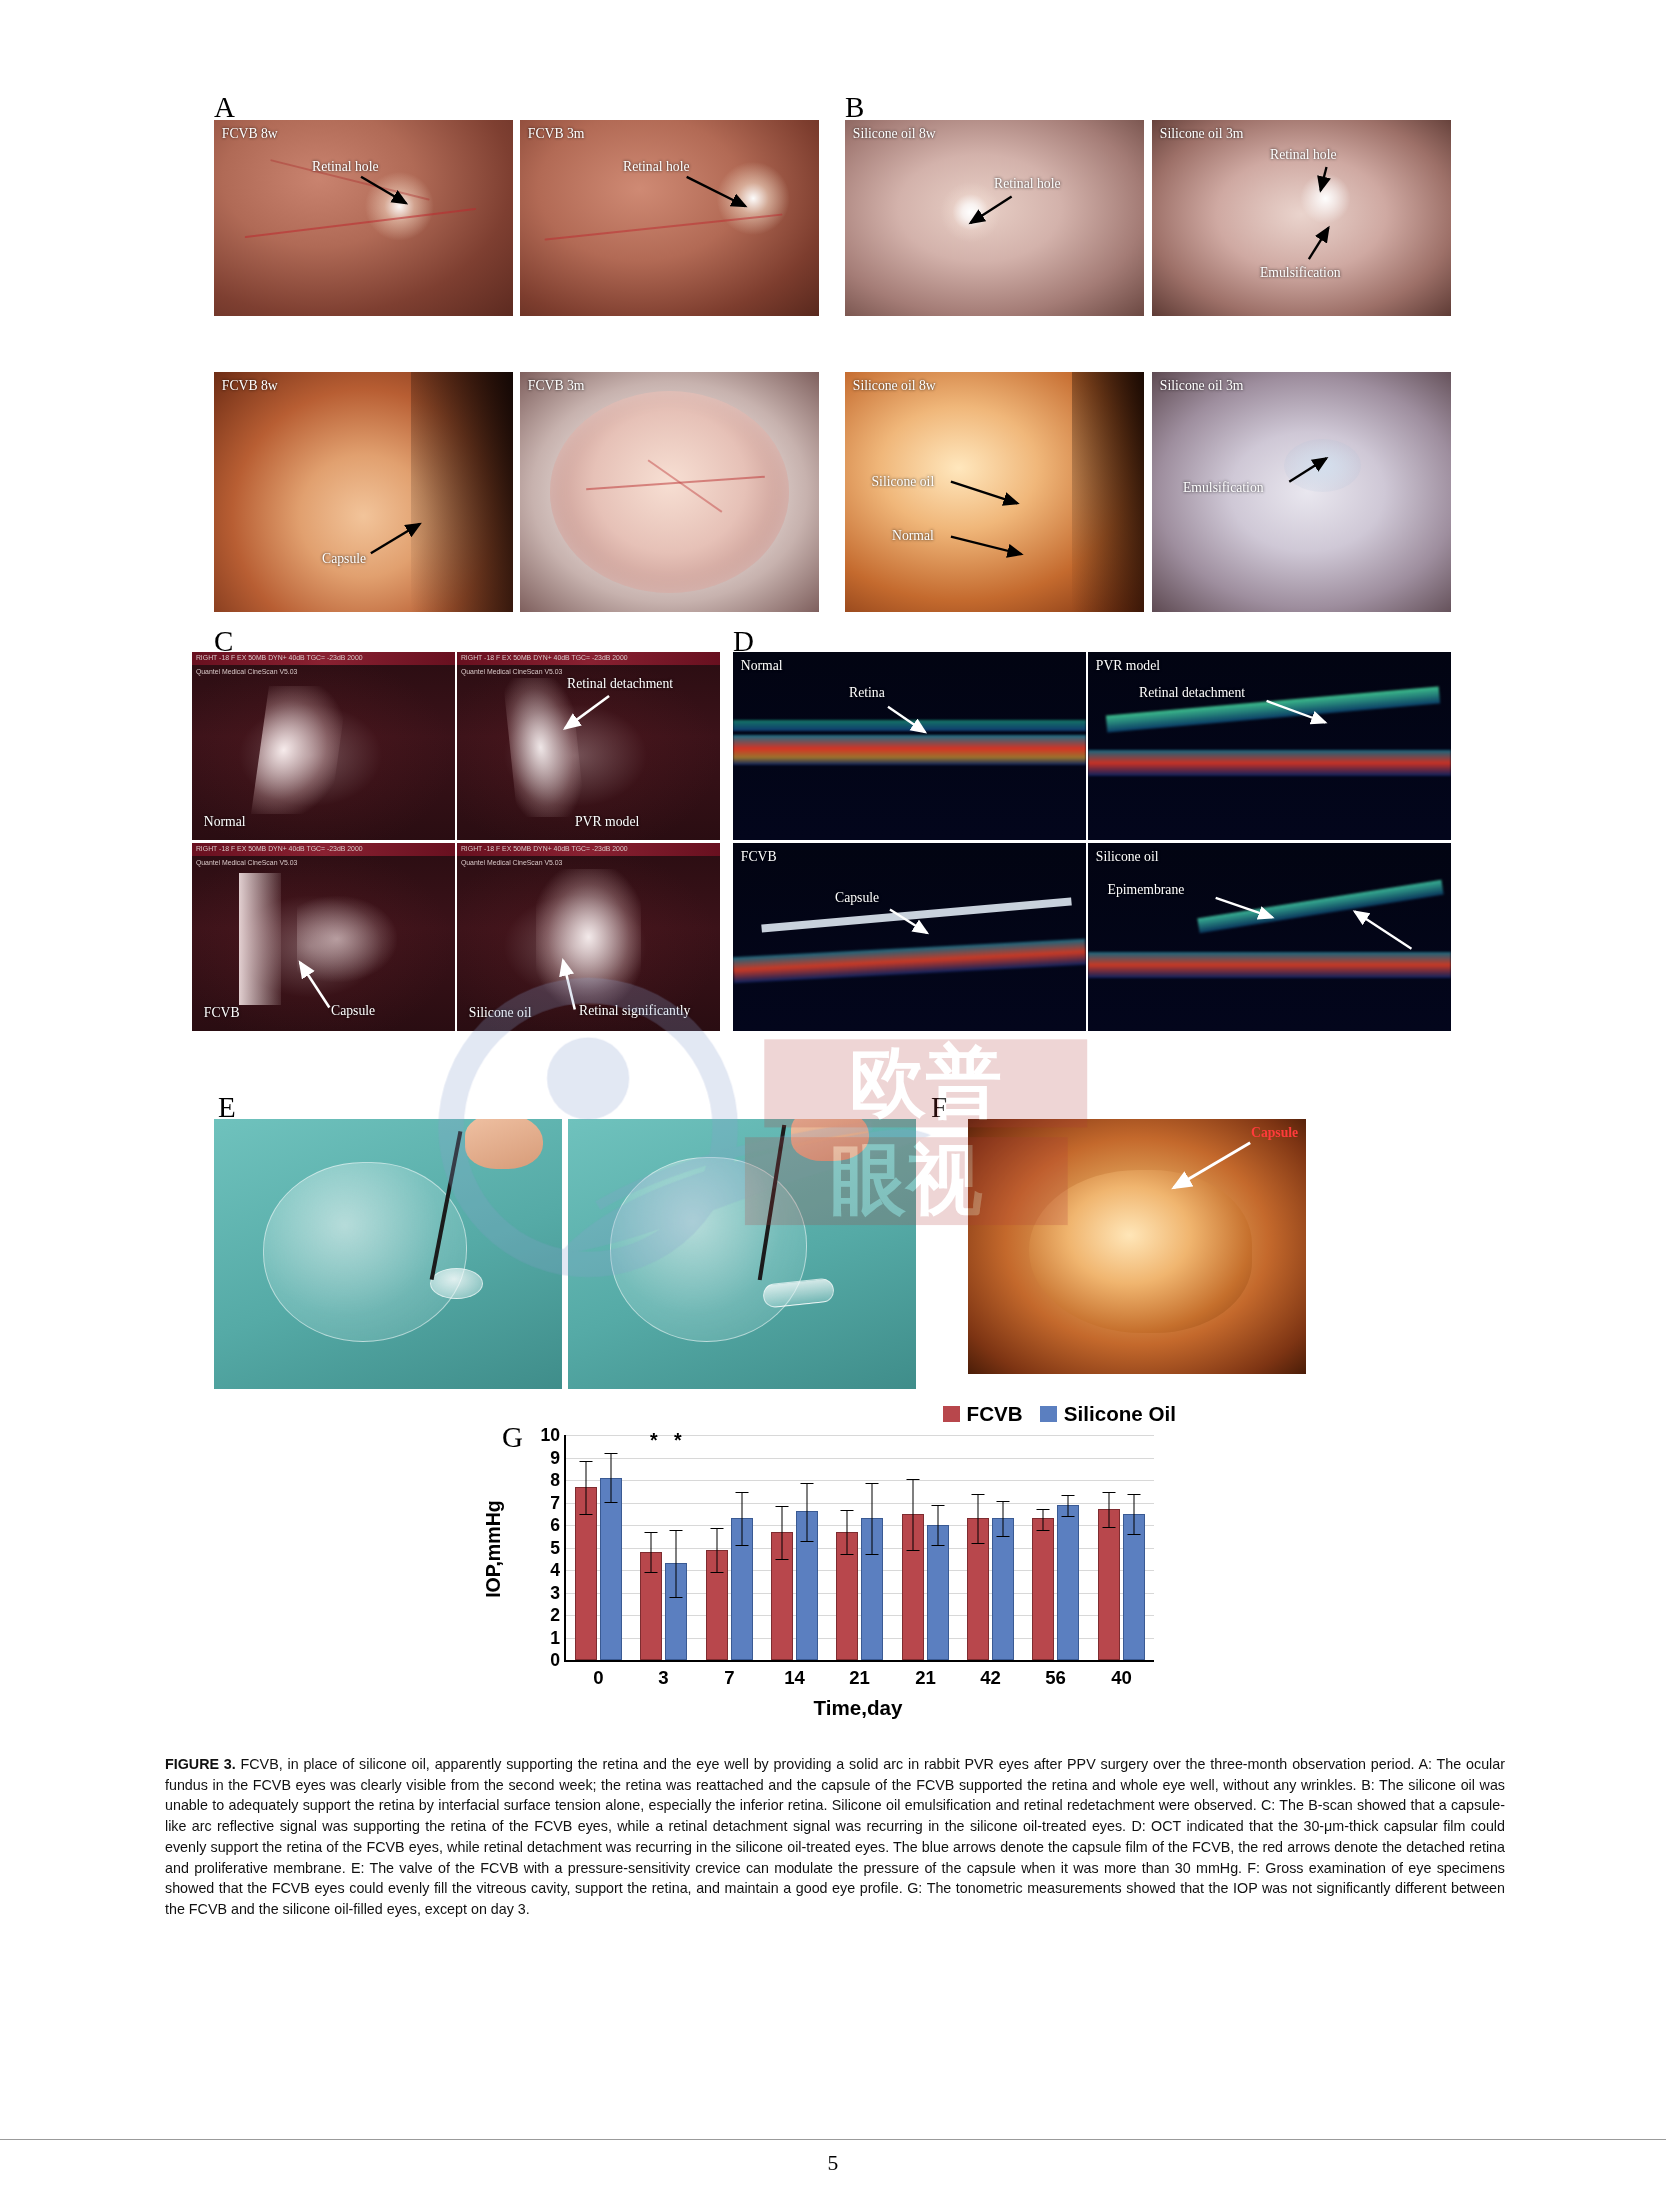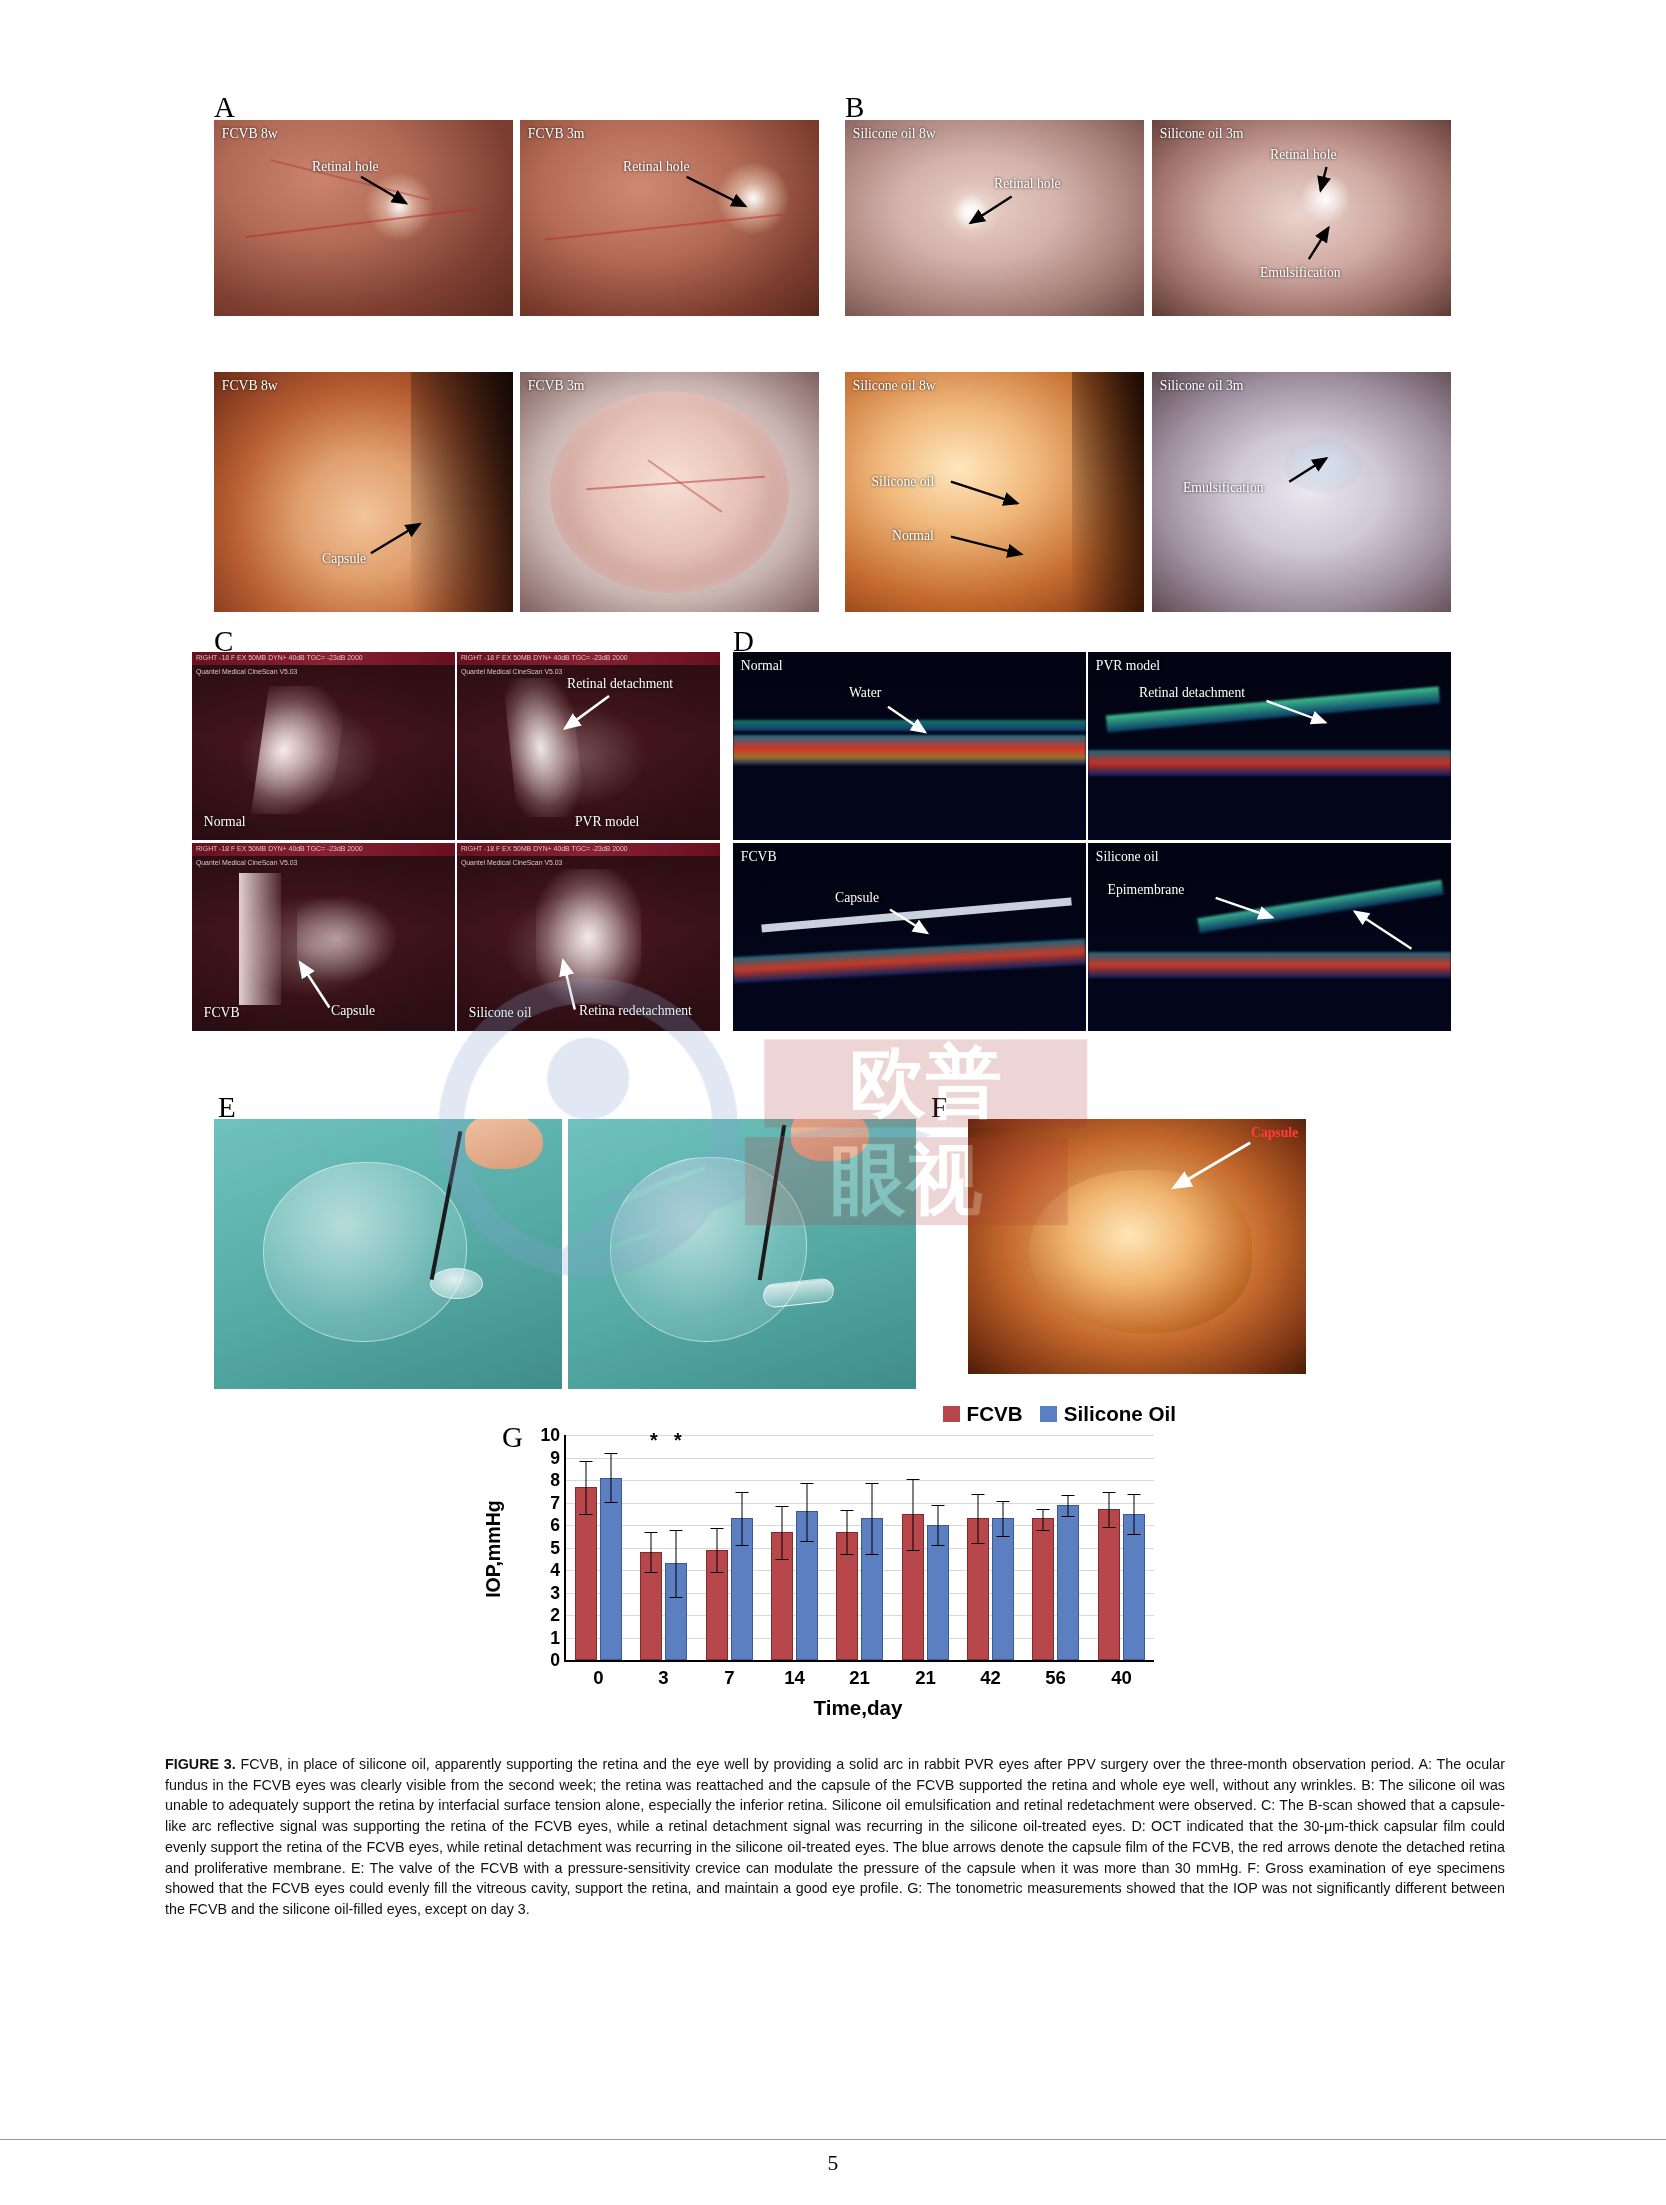--- a/index.html
+++ b/index.html
@@ -322,34 +322,34 @@
       <line x1="140" y1="168" x2="110" y2="122" stroke="#fff" stroke-width="2.6" marker-end="url(#ah-wht)"></line>
     </svg>
     <span class="lbl" style="left:11.8px; bottom:9.8px;">FCVB</span>
   </div>
 
   <div class="photo bscan" style="left:457px; top:843px; width:263px; height:188px;">
     <div class="topstripe"></div>
     <span class="metatext" style="left:3.9px; top:2px;">RIGHT  -18     F EX 50MB  DYN+ 40dB  TGC= -23dB  2000</span>
     <span class="metatext" style="left:3.9px; top:15.7px;">Quantel Medical CineScan V5.03</span>
     <div style="position:absolute;left:30%;top:14%;width:40%;height:72%;background:radial-gradient(ellipse at 50% 50%, rgba(255,248,248,.92), rgba(255,225,225,.25) 55%, rgba(0,0,0,0) 80%);"></div>
-    <span class="lbl" style="left:122px; bottom:11.8px;">Retina redetachment</span>
+    <span class="lbl" style="left:122px; bottom:11.8px;">Retinal significantly</span>
     <svg class="arrow-svg" viewBox="0 0 268 192">
       <line x1="120" y1="170" x2="108" y2="120" stroke="#fff" stroke-width="2.6" marker-end="url(#ah-wht)"></line>
     </svg>
     <span class="lbl" style="left:11.8px; bottom:9.8px;">Silicone oil</span>
   </div>
 
   <div class="panel-letter" style="left:733px; top:627px;">D</div>
 
   <div class="photo oct" style="left:733px; top:652px; width:353px; height:188px;">
     <div style="position:absolute;left:0;top:44%;width:100%;height:16%;background:linear-gradient(180deg, rgba(40,200,230,.55), rgba(250,60,40,.85) 45%, rgba(255,190,60,.6) 75%, rgba(20,60,160,.5));filter:blur(1px);"></div>
     <div style="position:absolute;left:0;top:36%;width:100%;height:6%;background:linear-gradient(180deg, rgba(40,230,180,.5), rgba(30,120,220,.45));filter:blur(1px);"></div>
     <span class="lbl" style="left:7.8px; top:5.9px;">Normal</span>
-    <span class="lbl" style="left:116px; top:33px;">Water</span>
+    <span class="lbl" style="left:116px; top:33px;">Retina</span>
     <svg class="arrow-svg" viewBox="0 0 360 192">
       <line x1="158" y1="56" x2="196" y2="82" stroke="#fff" stroke-width="2.4" marker-end="url(#ah-wht)"></line>
     </svg>
   </div>
 
   <div class="photo oct" style="left:1088px; top:652px; width:363px; height:188px;">
     <div style="position:absolute;left:0;top:52%;width:100%;height:14%;background:linear-gradient(180deg, rgba(40,200,230,.5), rgba(250,60,40,.8) 50%, rgba(20,60,160,.5));filter:blur(1px);"></div>
     <div style="position:absolute;left:5%;top:26%;width:92%;height:9%;background:linear-gradient(180deg, rgba(80,250,180,.75), rgba(20,140,220,.4));transform:rotate(-5deg);filter:blur(1px);"></div>
     <span class="lbl" style="left:7.8px; top:5.9px;">PVR model</span>
     <span class="lbl" style="left:51px; top:33px;">Retinal detachment</span>

